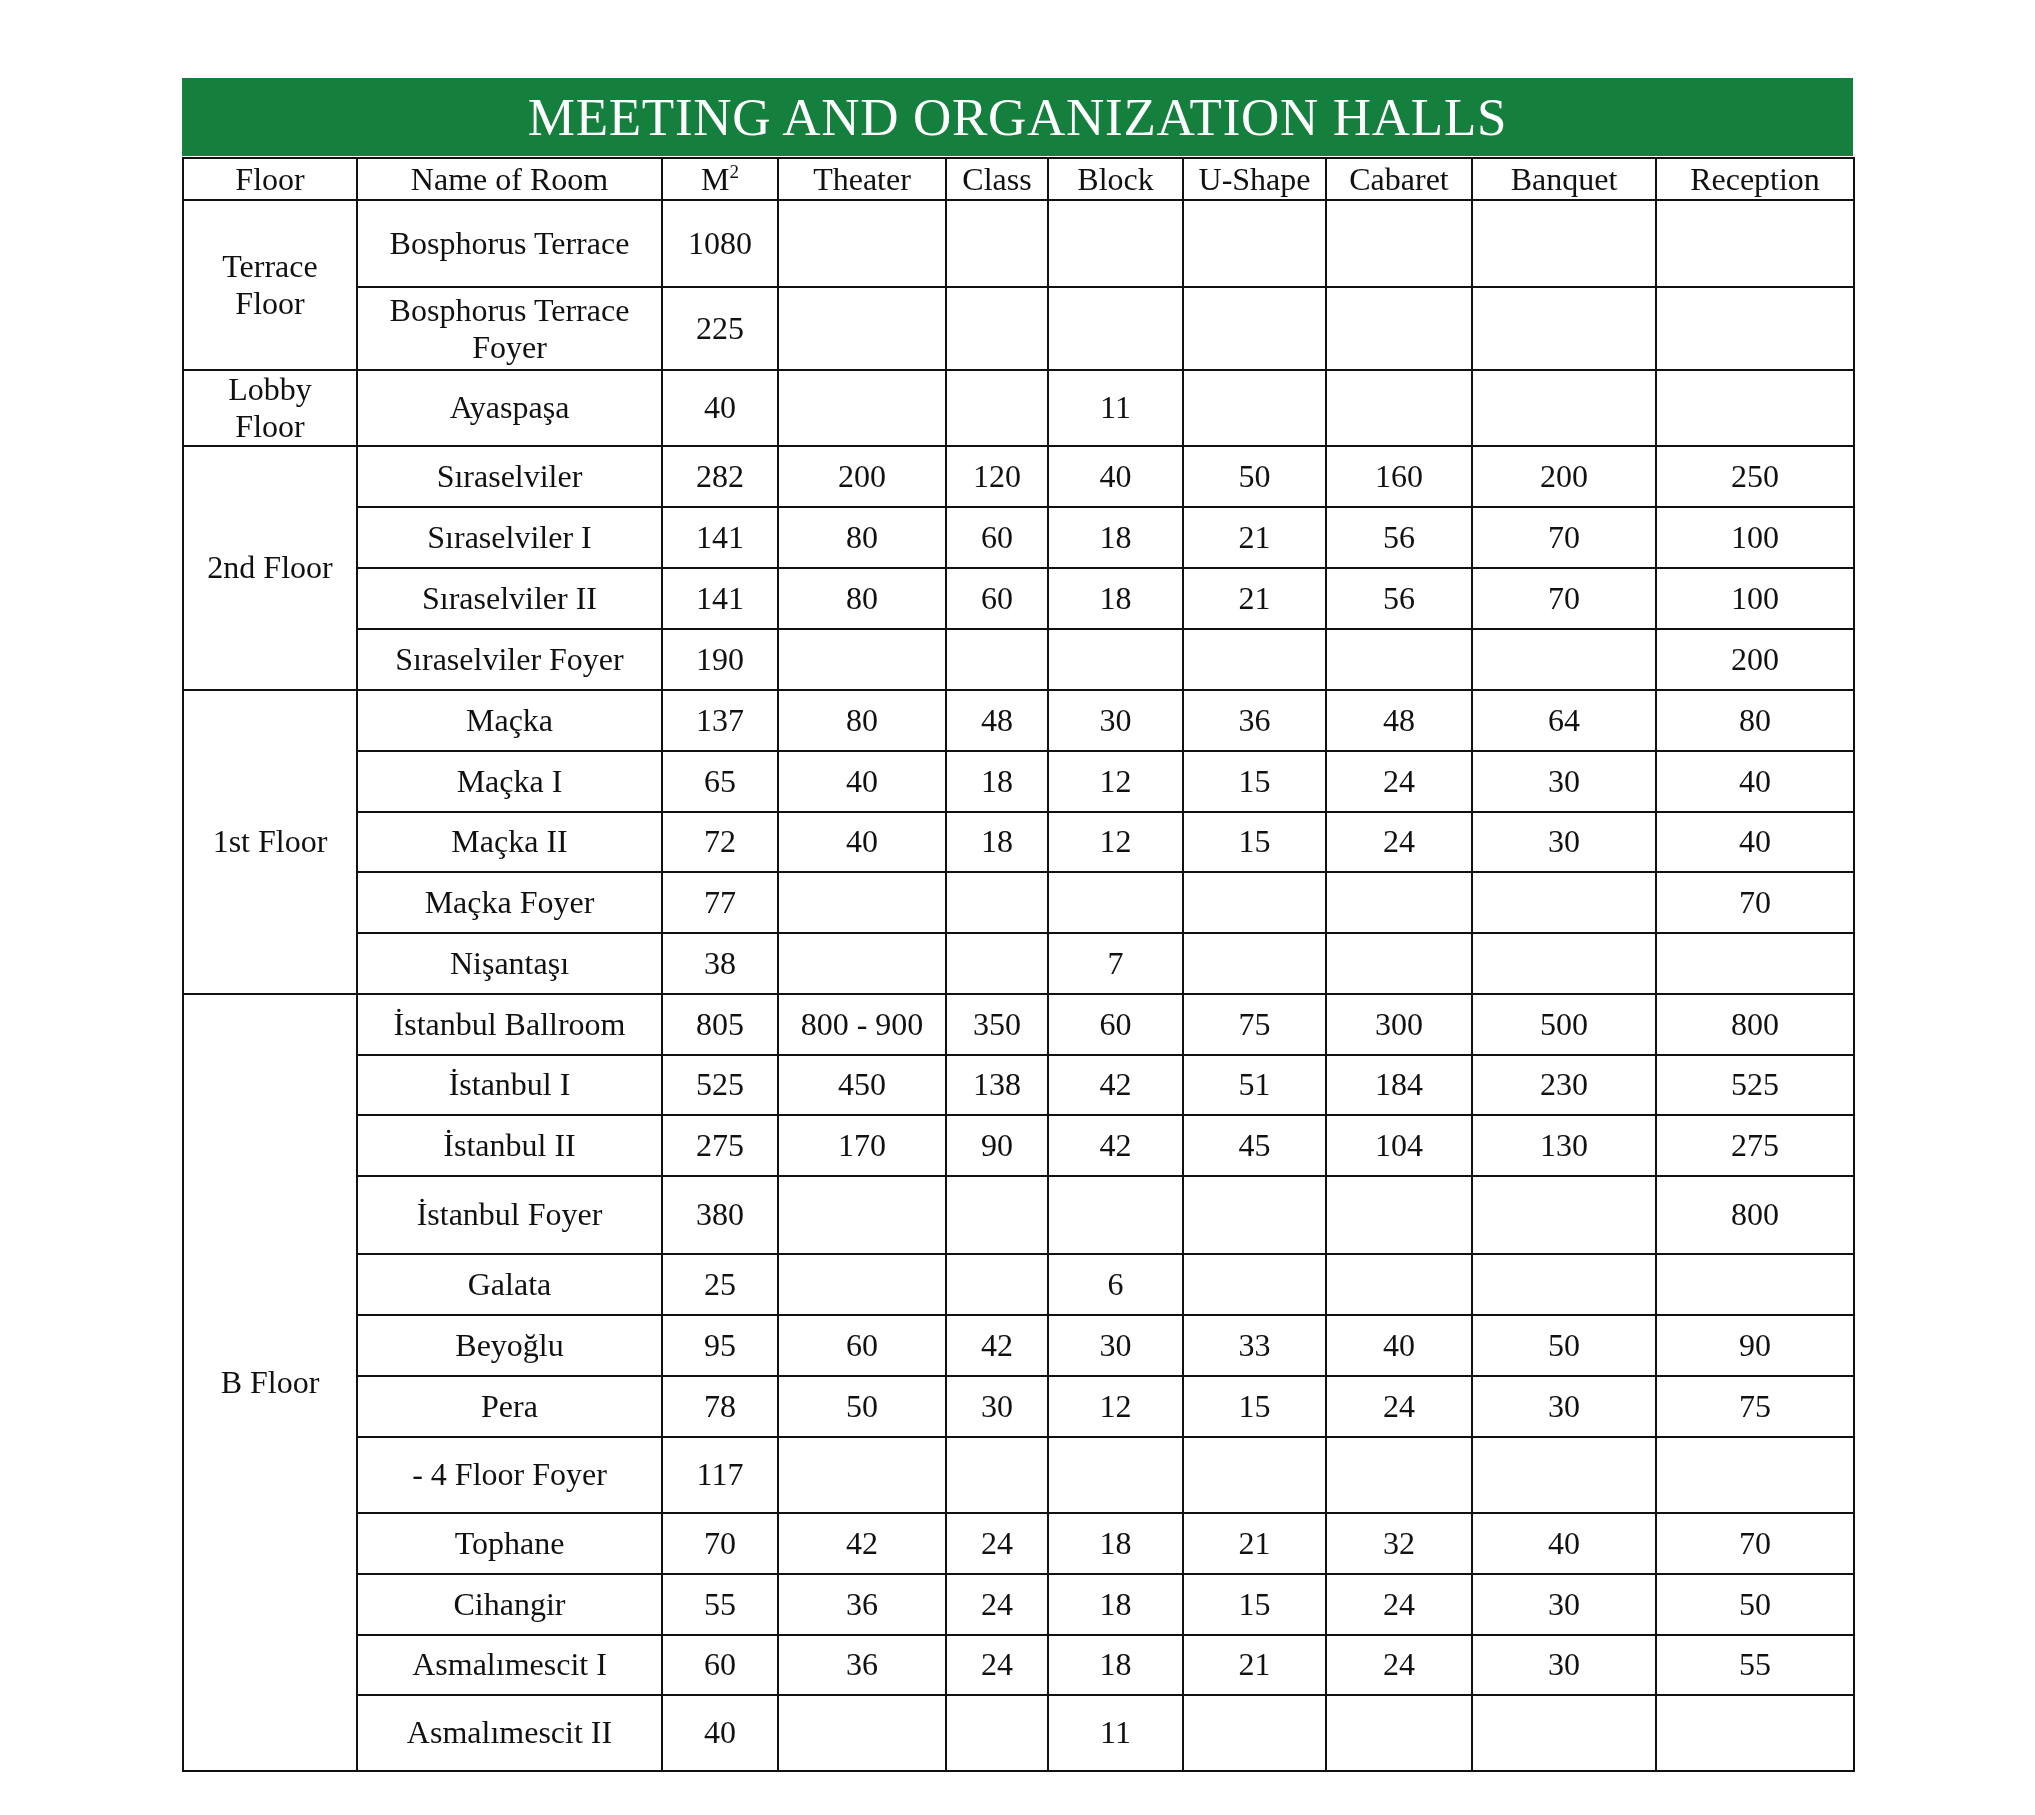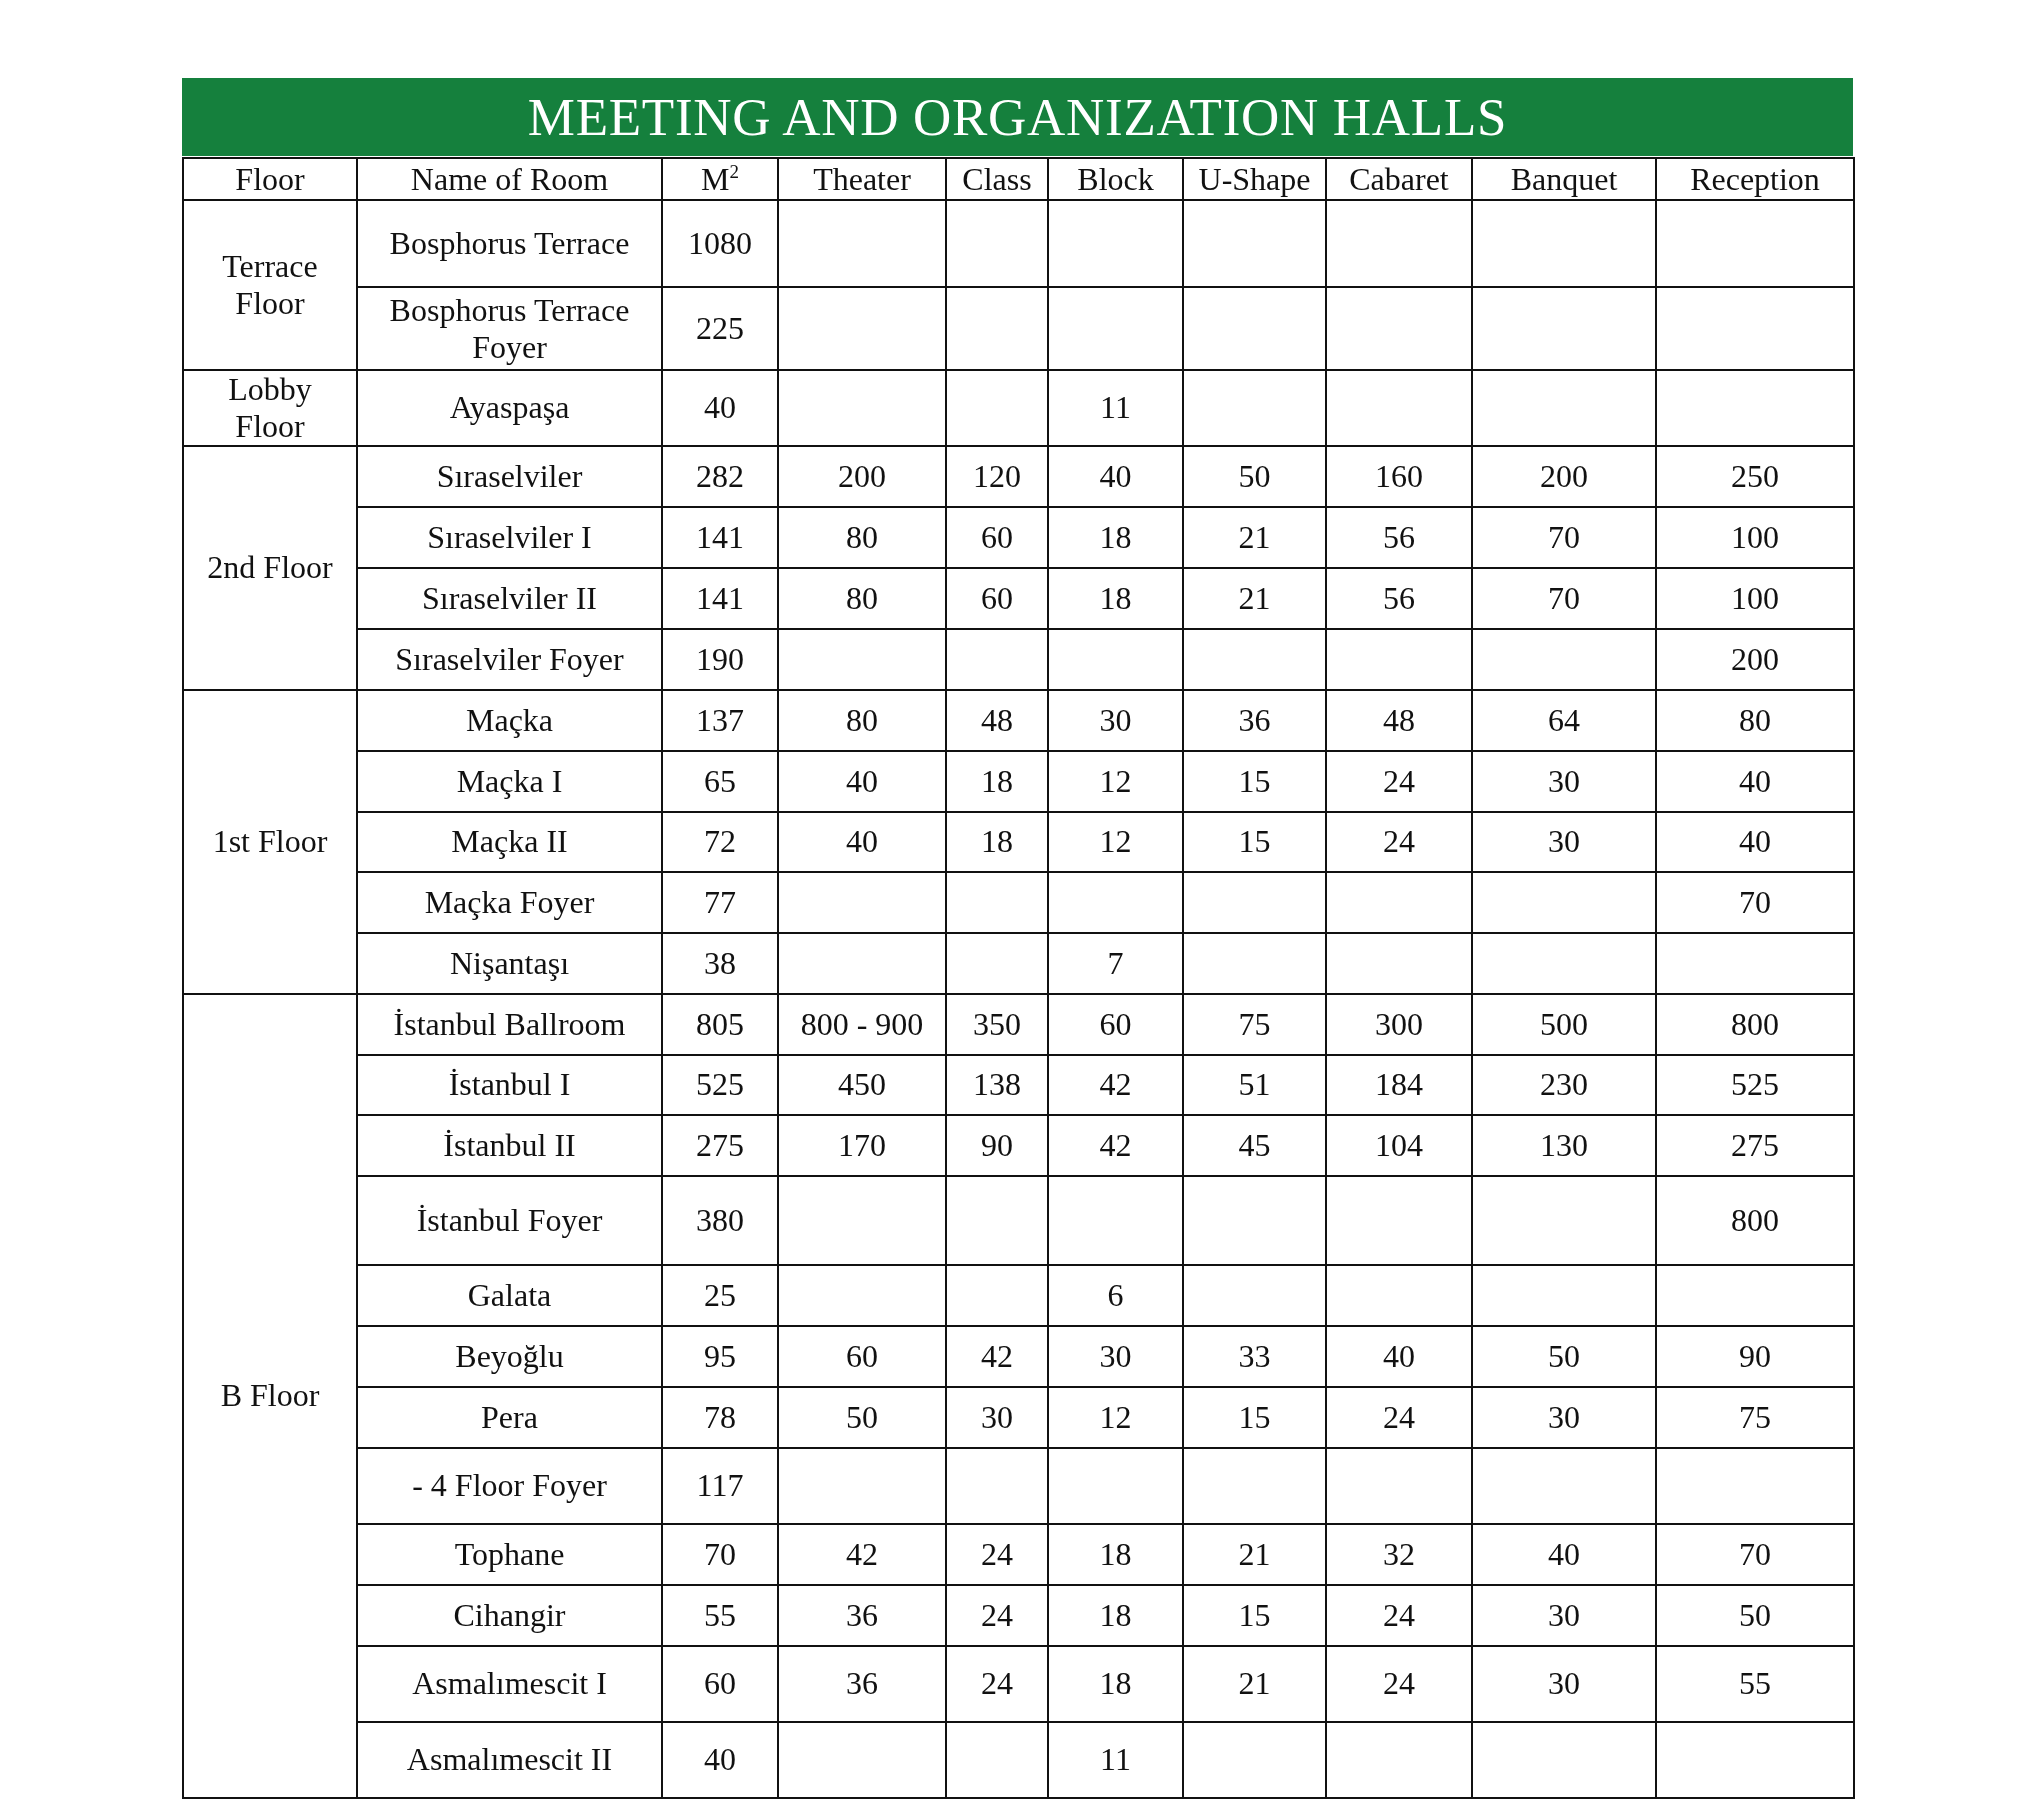--- a/index.html
+++ b/index.html
@@ -214,21 +214,21 @@
         <td>İstanbul II</td>
         <td>275</td>
         <td>170</td>
         <td>90</td>
         <td>42</td>
         <td>45</td>
         <td>104</td>
         <td>130</td>
         <td>275</td>
       </tr>
-      <tr style="height: 89px; margin-top: 7px;">
+      <tr style="height: 78px; margin-top: 7px;">
         <td>İstanbul Foyer</td>
         <td>380</td>
         <td></td>
         <td></td>
         <td></td>
         <td></td>
         <td></td>
         <td></td>
         <td>800</td>
       </tr>
@@ -291,21 +291,21 @@
         <td>Cihangir</td>
         <td>55</td>
         <td>36</td>
         <td>24</td>
         <td>18</td>
         <td>15</td>
         <td>24</td>
         <td>30</td>
         <td>50</td>
       </tr>
-      <tr style="height: 76px;">
+      <tr style="height: 60px;">
         <td>Asmalımescit I</td>
         <td>60</td>
         <td>36</td>
         <td>24</td>
         <td>18</td>
         <td>21</td>
         <td>24</td>
         <td>30</td>
         <td>55</td>
       </tr>

